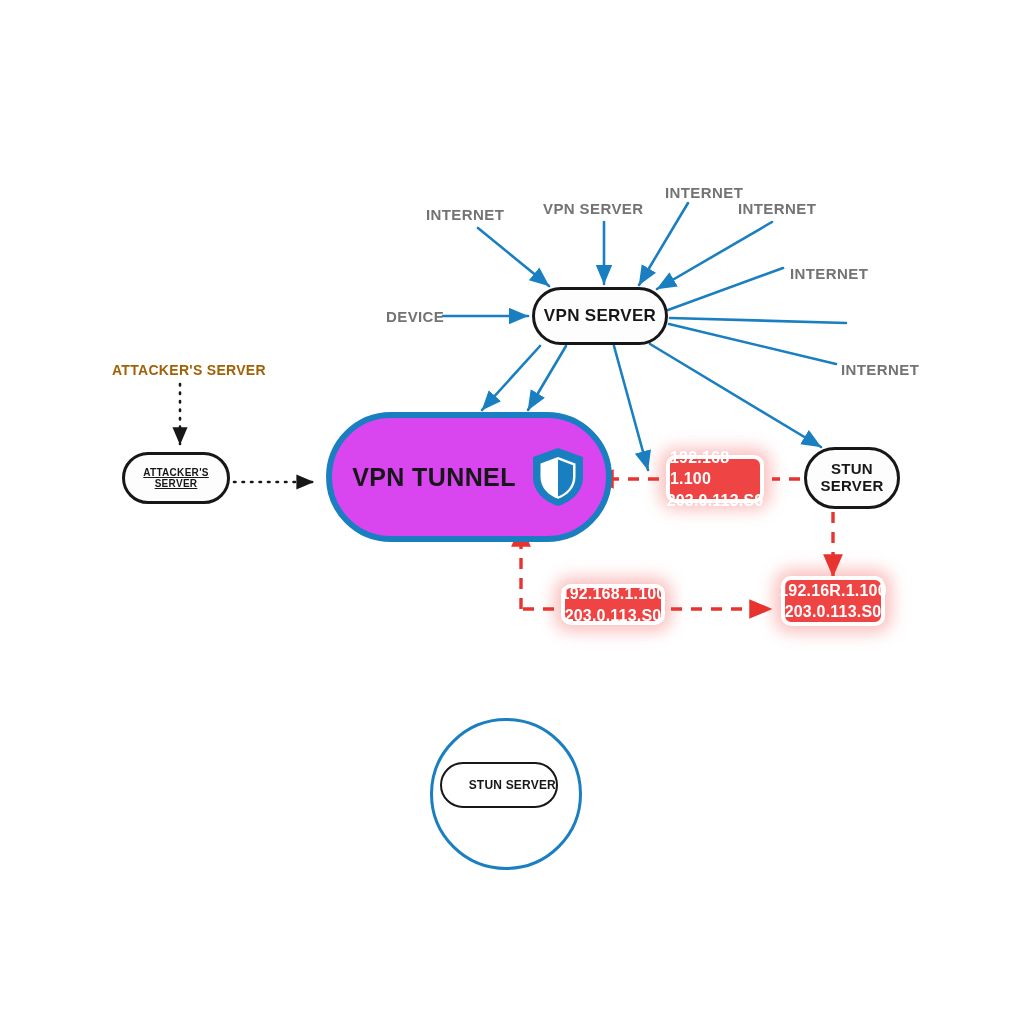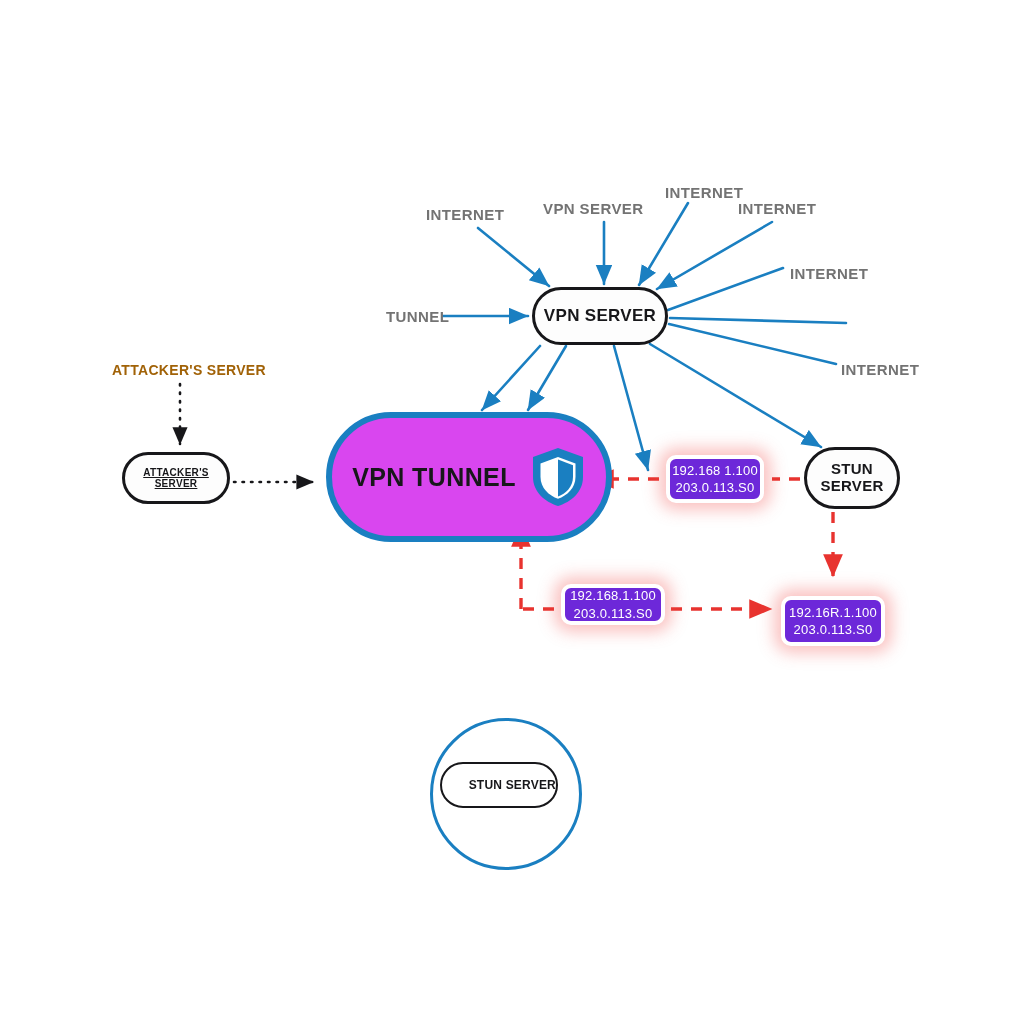--- a/index.html
+++ b/index.html
@@ -87,34 +87,34 @@
     letter-spacing:.3px;
     white-space:nowrap;
   }
 
   
   .chip{
     position:absolute;
     box-sizing:border-box;
     display:flex;flex-direction:column;
     align-items:center;justify-content:center;
-    background:#6d28d9;
+    background:#ef4444;
     border:4px solid #ffffff;
     border-radius:10px;
     color:#ffffff;
-    font-size:13px;
-    font-weight:400;
+    font-size:16px;
+    font-weight:700;
     letter-spacing:.2px;
     line-height:1.32;
     box-shadow:0 0 16px 7px rgba(241,81,78,.35);
   }
   .chip .l1,.chip .l2{display:block;}
   .chip.c1{left:666px;top:455px;width:98px;height:48px;}
   .chip.c2{left:561px;top:584px;width:104px;height:41px;}
-  .chip.c3{left:781px;top:596px;width:104px;height:50px;}
+  .chip.c3{left:781px;top:576px;width:104px;height:50px;}
 </style>
 </head>
 <body>
 
 <div id="stage">
 
   <svg id="wires" viewBox="0 0 1024 1024">
     <defs>
       <marker id="arrowBlue" markerWidth="9" markerHeight="9" refX="7.4" refY="3.2" orient="auto" markerUnits="strokeWidth">
         <path d="M0,0 L7.6,3.2 L0,6.4 z" fill="#1a7fc1"></path>
@@ -180,21 +180,21 @@
       <line x1="528" y1="810" x2="558" y2="838" marker-end="url(#arrowBlue)"></line>
     </g>
   </svg>
 
   <div class="blue-label" style="left:426px;top:206px;">INTERNET</div>
   <div class="blue-label" style="left:543px;top:200px;">VPN SERVER</div>
   <div class="blue-label" style="left:665px;top:184px;">INTERNET</div>
   <div class="blue-label" style="left:738px;top:200px;">INTERNET</div>
   <div class="blue-label" style="left:790px;top:265px;">INTERNET</div>
   <div class="blue-label" style="left:841px;top:361px;">INTERNET</div>
-  <div class="blue-label" style="left:386px;top:308px;">TUNNEL</div>
+  <div class="blue-label" style="left:386px;top:308px;">DEVICE</div>
 
   <div class="dark-label" style="left:112px;top:362px;">ATTACKER'S SERVER</div>
 
   <div class="pill vpn-server">
     <span>VPN SERVER</span>
   </div>
 
   <div class="pill stun-server">
     <span>
       <span>STUN</span><br>

